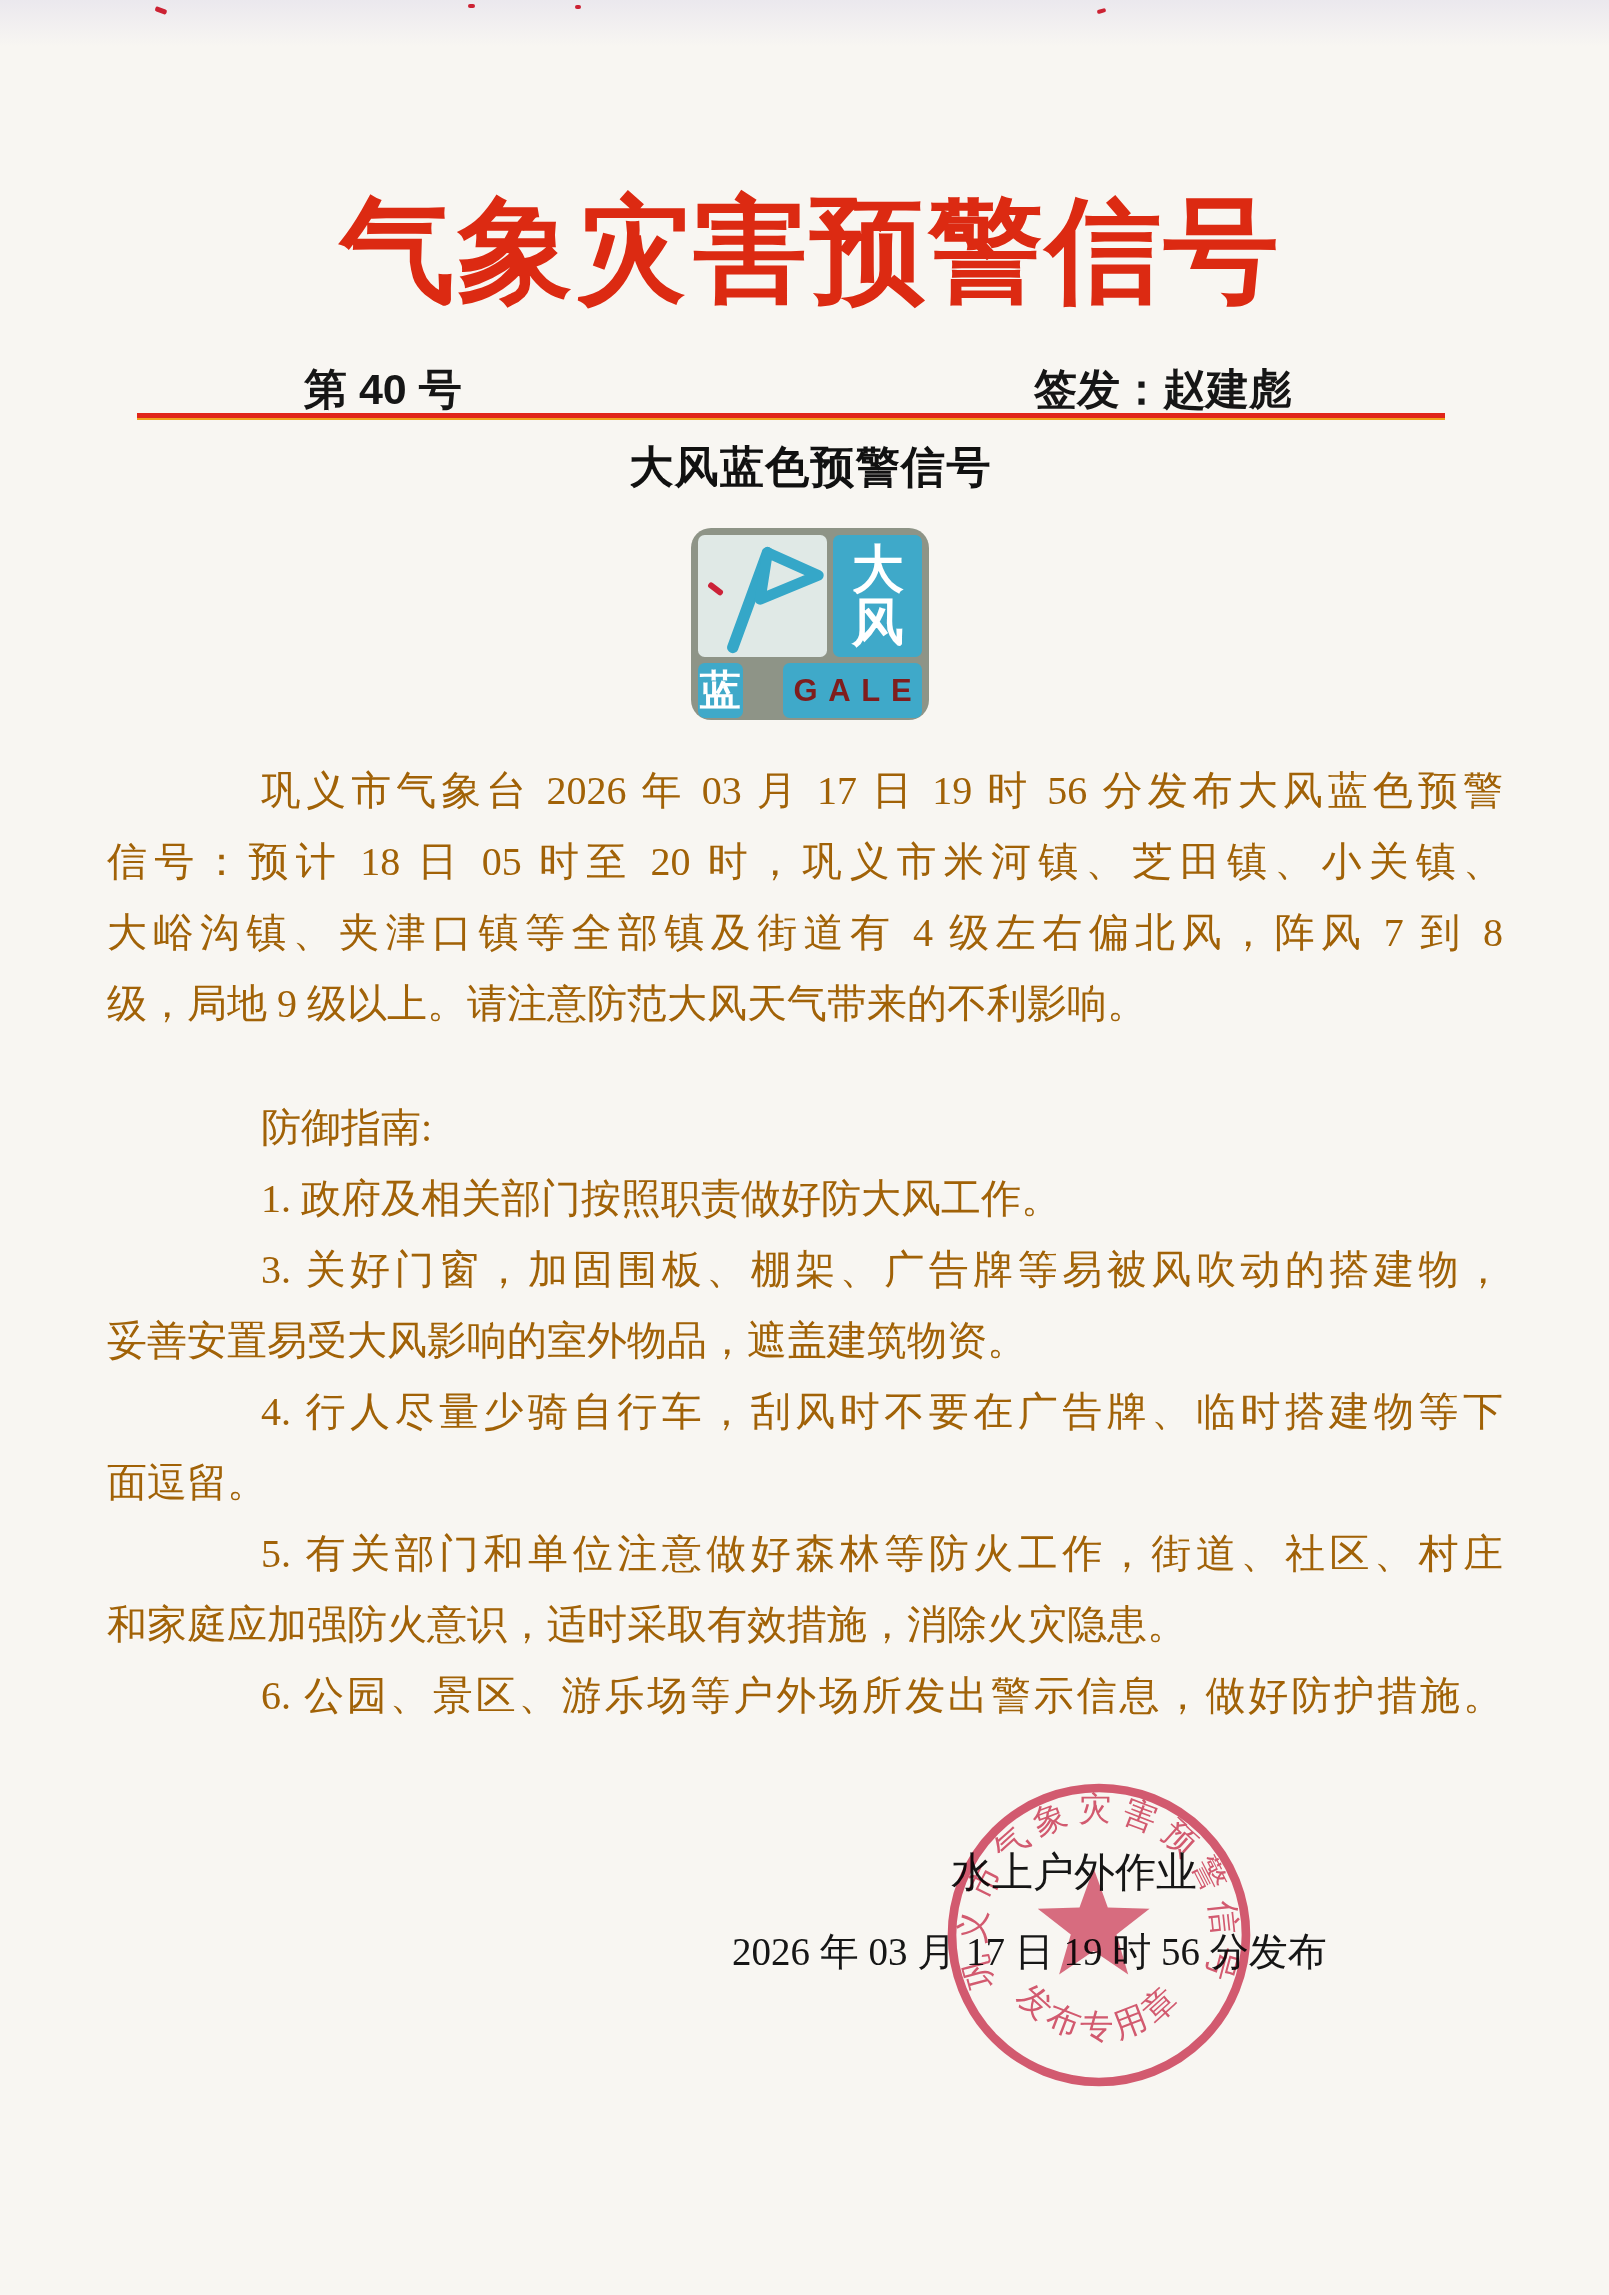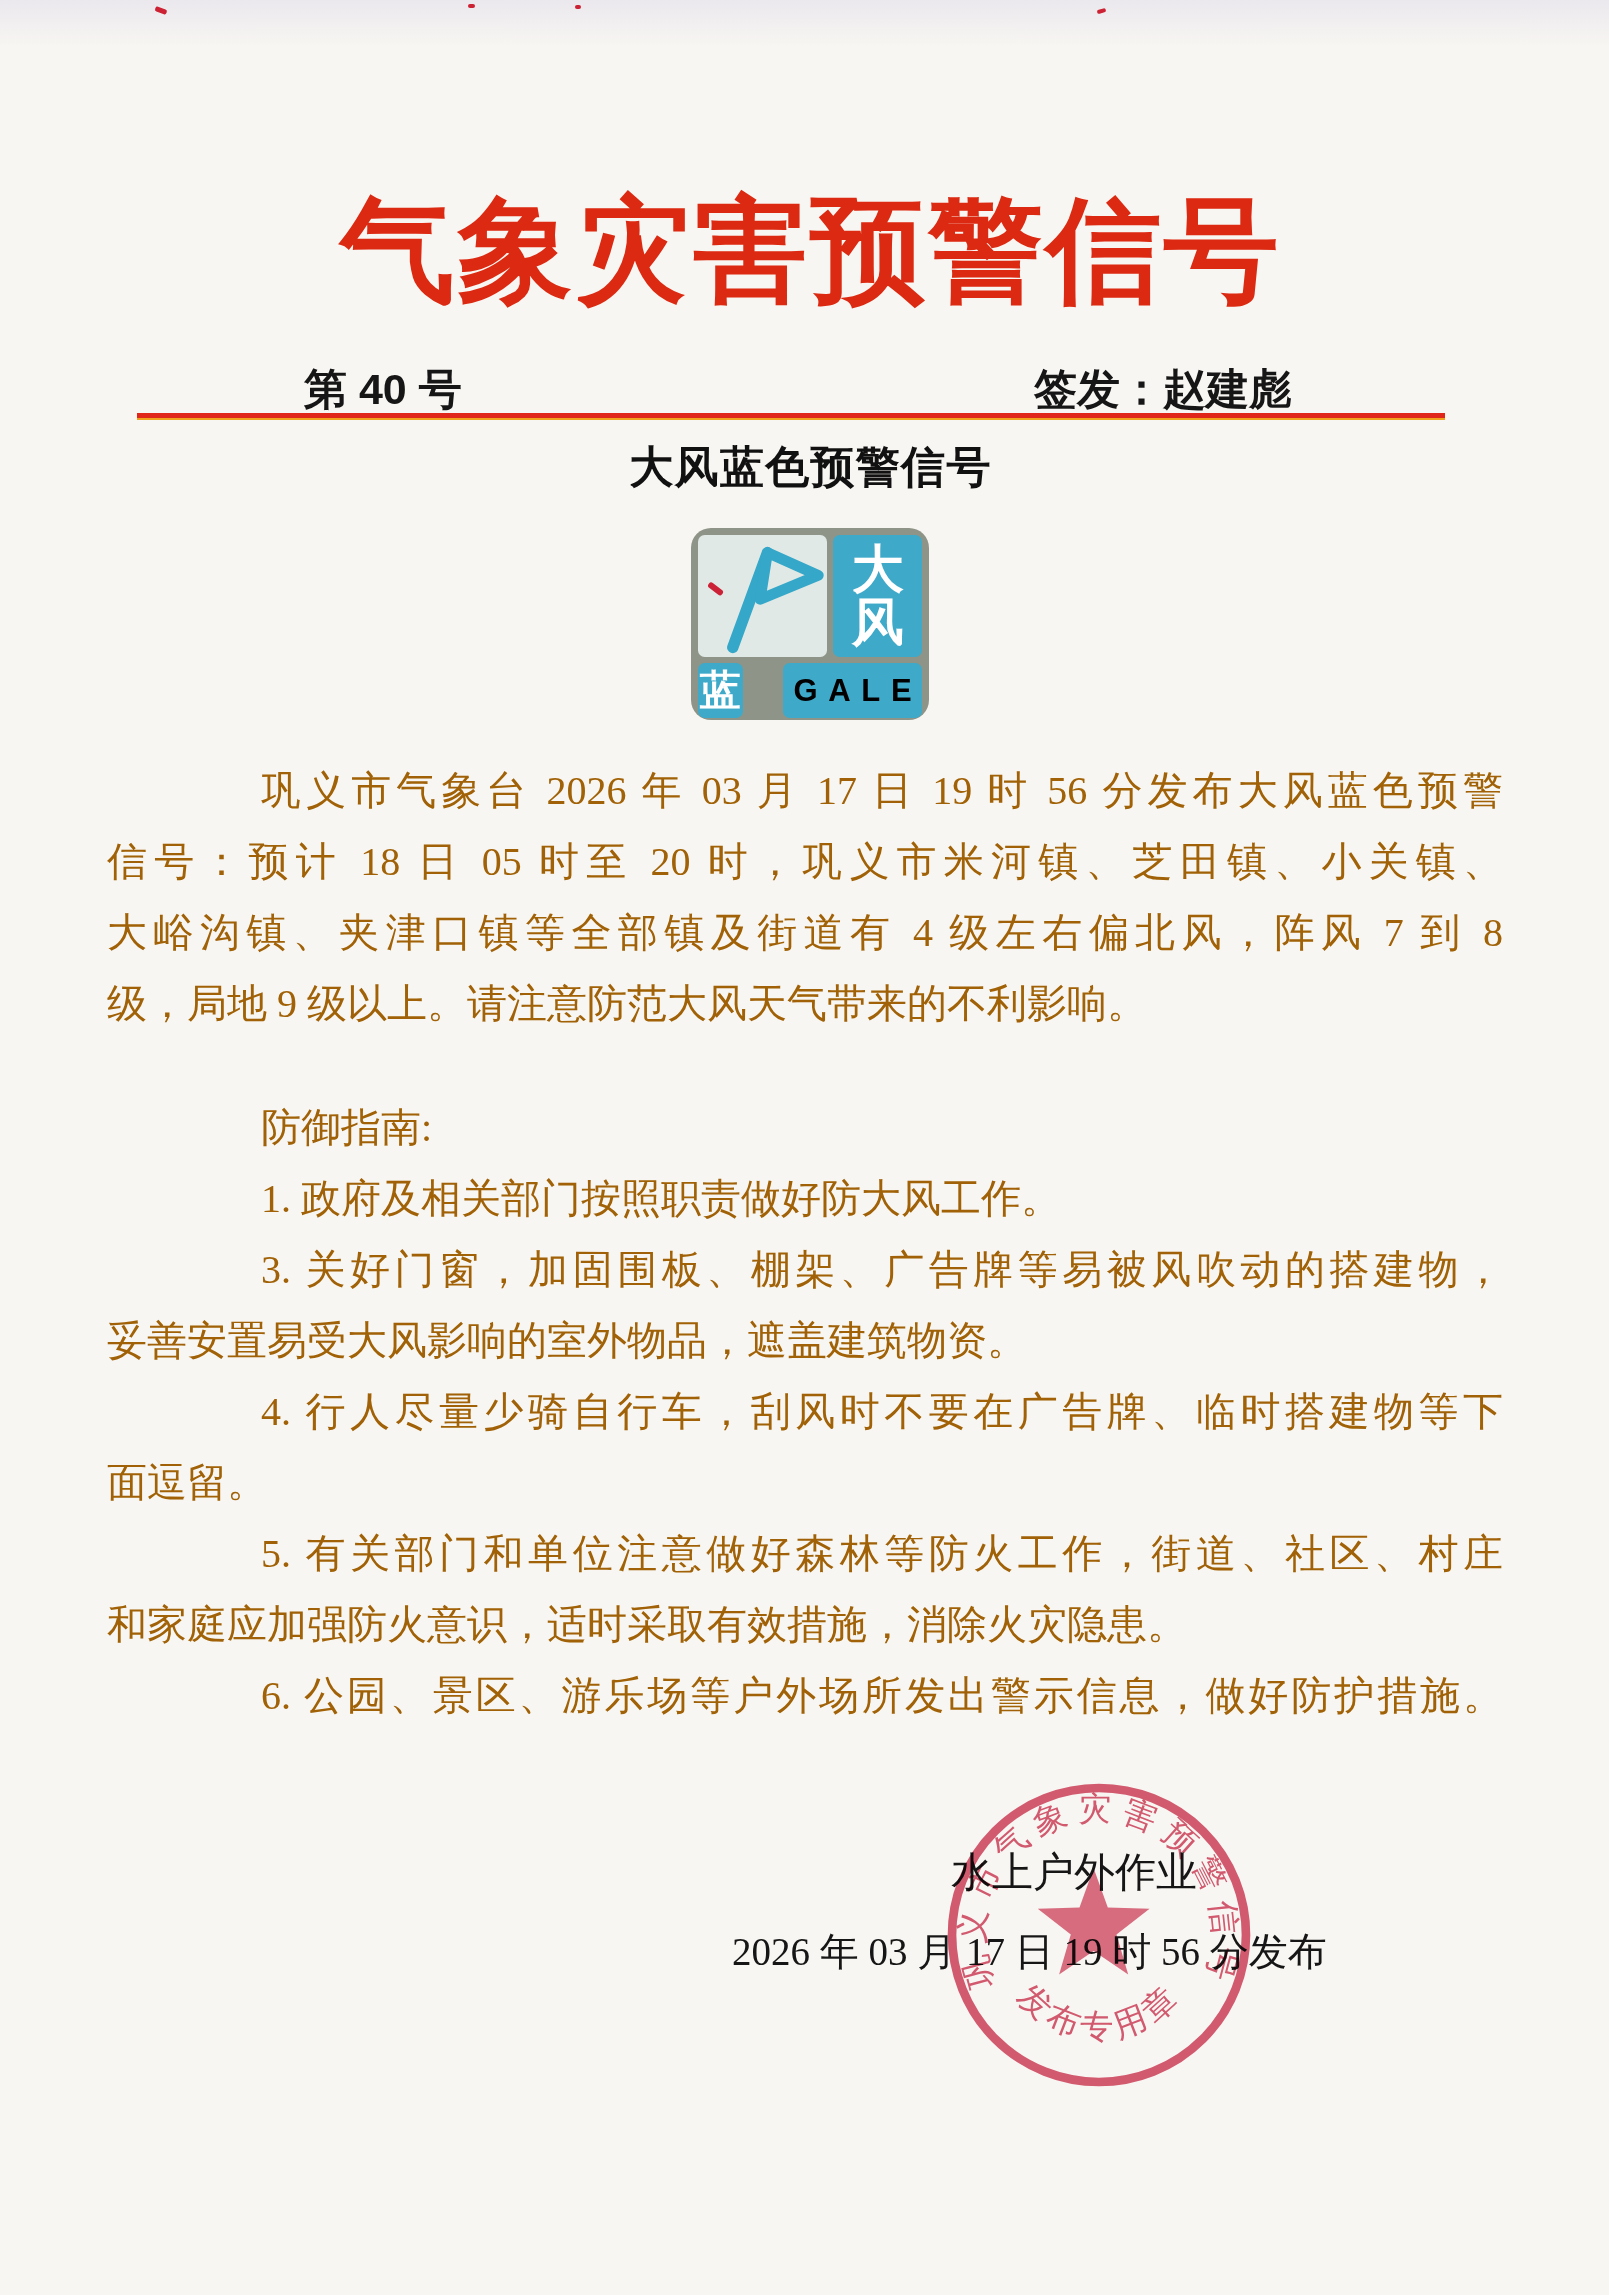--- a/index.html
+++ b/index.html
@@ -51,21 +51,21 @@
     display:flex;flex-direction:column;gap:6.7px;
     font-family:"Liberation Sans", sans-serif;
   }
   .badge-row-top{display:flex;gap:6.7px;height:122px;}
   .badge-row-bottom{display:flex;gap:6.7px;flex:1;}
   .cell{border-radius:6.7px;display:flex;align-items:center;justify-content:center;}
   .cell-flag{width:129px;background:#e0e9e6;position:relative;}
   .cell-dafeng{flex:1;background:#3fa9c9;flex-direction:column;
     color:#fff;font-weight:700;font-size:52px;line-height:53px;}
   .cell-lan{width:75px;background:#3fa9c9;color:#fff;font-weight:700;font-size:41px;}
-  .cell-gale{flex:1;background:#3fa9c9;color:#000000;font-weight:700;font-size:31px;letter-spacing:10.7px;text-indent:10.7px;margin-left:33px;}
+  .cell-gale{flex:1;background:#3fa9c9;color:#7f1d1d;font-weight:700;font-size:31px;letter-spacing:10.7px;text-indent:10.7px;margin-left:33px;}
   .flag-artifact{position:absolute;left:9.4px;top:51px;width:17.4px;height:6px;background:#cc2238;border-radius:2.7px;transform:rotate(38deg);}
 
   
   .bodytext{
     position:absolute;left:107px;top:755px;width:1396px;
     font-size:40px;line-height:71px;color:#a16207;
   }
   .line{height:71px;white-space:nowrap;}
   .line.indent{padding-left:154px;}
   .line.full{white-space:normal;text-align:justify;text-align-last:justify;}

